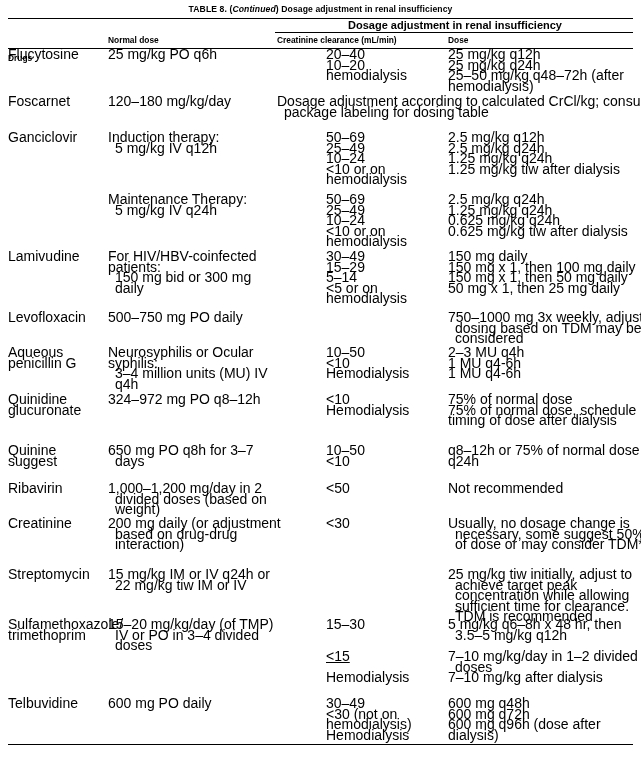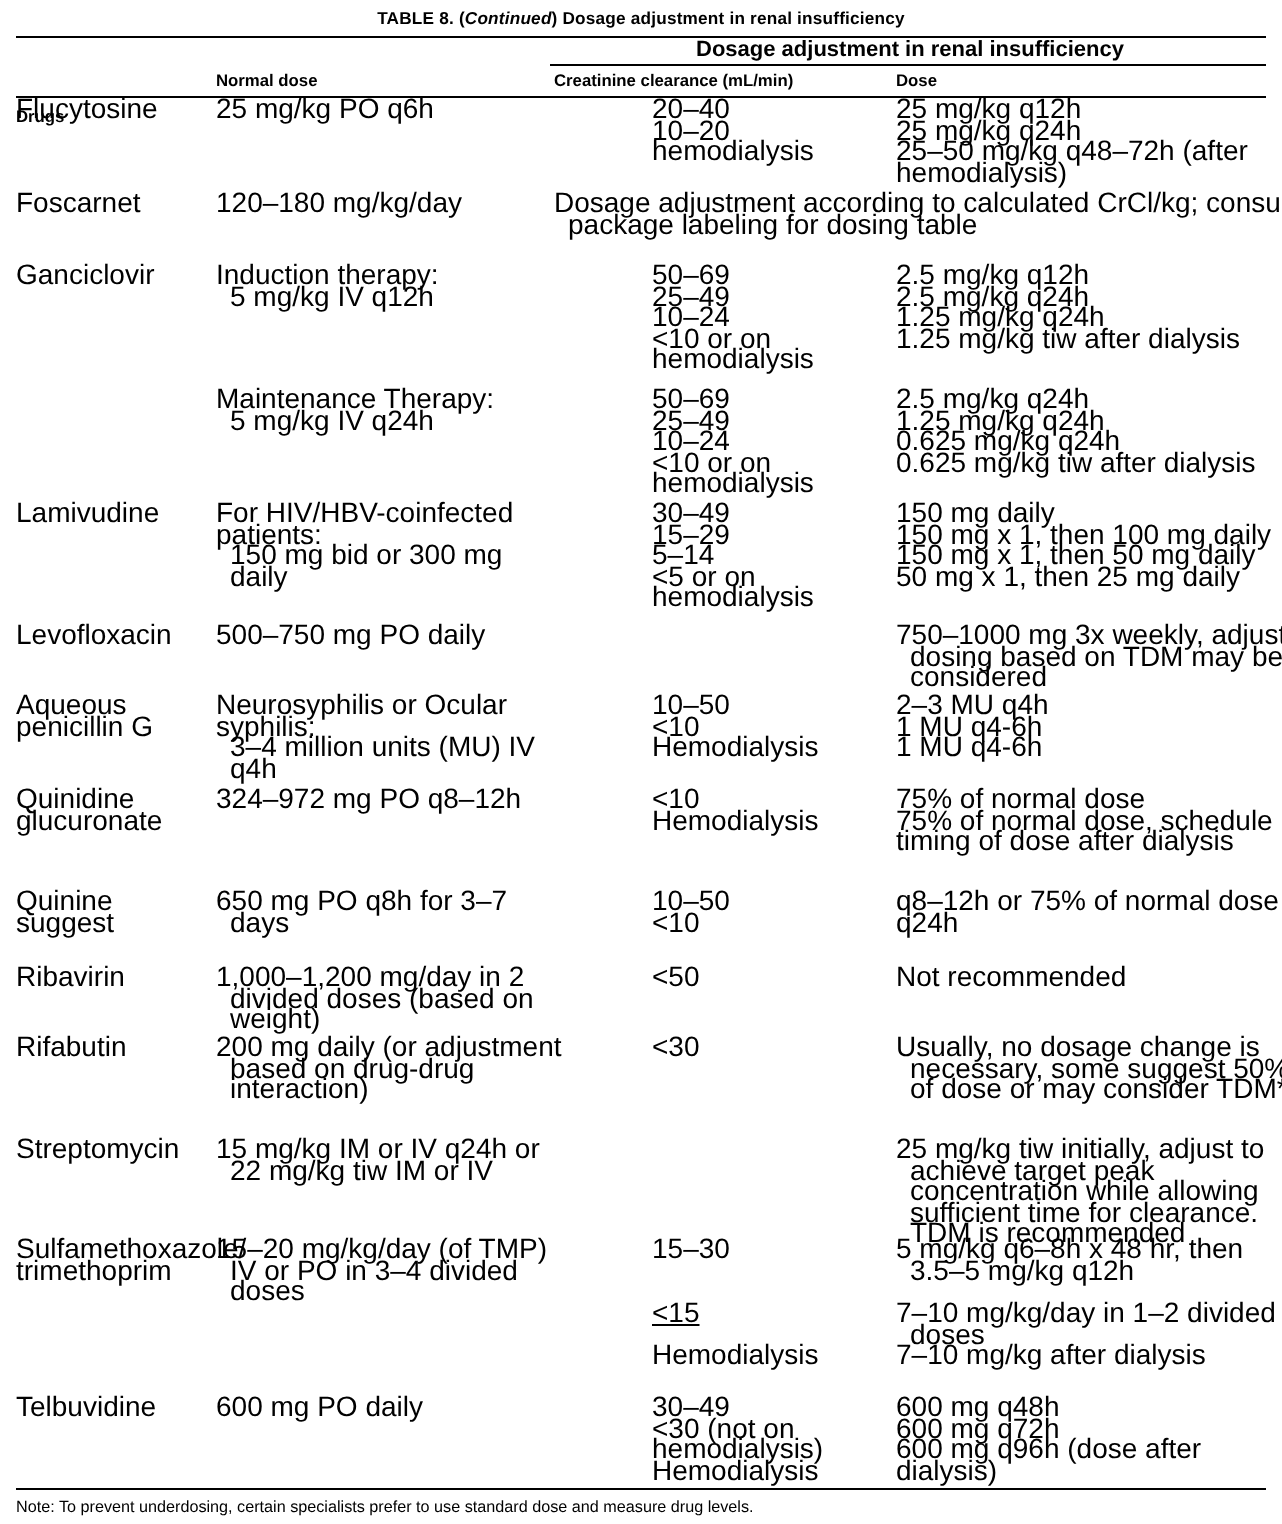--- a/index.html
+++ b/index.html
@@ -204,21 +204,21 @@
         <div class="cell crcl"><div>10–50</div><div>&lt;10</div></div>
         <div class="cell dosecol"><div>q8–12h or 75% of normal dose</div><div>q24h</div></div>
       </div>
       <div class="drug-row" style="position: absolute; left: 0px; right: 0px; top: 434px;">
         <div class="cell drug">Ribavirin</div>
         <div class="cell normal hang">1,000–1,200 mg/day in 2 divided doses (based on weight)</div>
         <div class="cell crcl"><div>&lt;50</div></div>
         <div class="cell dosecol hang">Not recommended</div>
       </div>
       <div class="drug-row" style="position: absolute; left: 0px; right: 0px; top: 469px;">
-        <div class="cell drug">Rifabutin</div>
+        <div class="cell drug">Creatinine</div>
         <div class="cell normal hang">200 mg daily (or adjustment based on drug-drug interaction)</div>
         <div class="cell crcl"><div>&lt;30</div></div>
         <div class="cell dosecol hang">Usually, no dosage change is necessary, some suggest 50% of dose or may consider TDM*</div>
       </div>
       <div class="drug-row" style="position: absolute; left: 0px; right: 0px; top: 520px;">
         <div class="cell drug">Streptomycin</div>
         <div class="cell normal hang">15 mg/kg IM or IV q24h or 22 mg/kg tiw IM or IV</div>
         <div class="cell dosecol hang">25 mg/kg tiw initially, adjust to achieve target peak concentration while allowing sufficient time for clearance. TDM is recommended</div>
       </div>
       <div class="drug-row" style="position: absolute; left: 0px; right: 0px; top: 570px;">
@@ -234,15 +234,14 @@
       <div class="drug-row" style="position: absolute; left: 0px; right: 0px; top: 649px;">
         <div class="cell drug">Telbuvidine</div>
         <div class="cell normal hang">600 mg PO daily</div>
         <div class="cell crcl"><div>30–49</div><div>&lt;30 (not on hemodialysis)</div><div>Hemodialysis</div></div>
         <div class="cell dosecol"><div>600 mg q48h</div><div>600 mg q72h</div><div>600 mg q96h (dose after dialysis)</div></div>
       </div>
     </div>
 
   <div class="rule-bottom" id="bottom-rule"></div>
 
-  <div class="note">Note: To prevent underdosing, certain specialists prefer to use standard dose and measure drug levels.</div>
 
 </div>
 
 </body></html>

